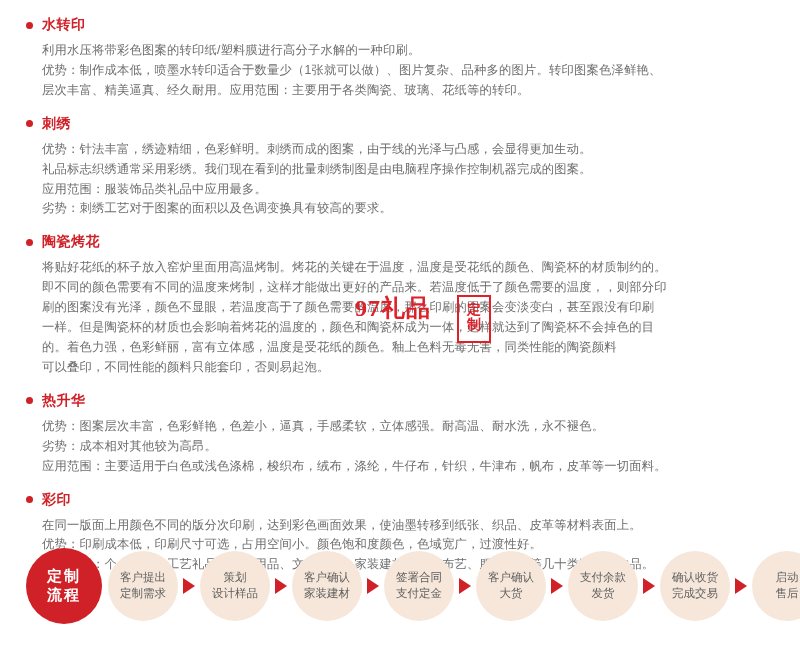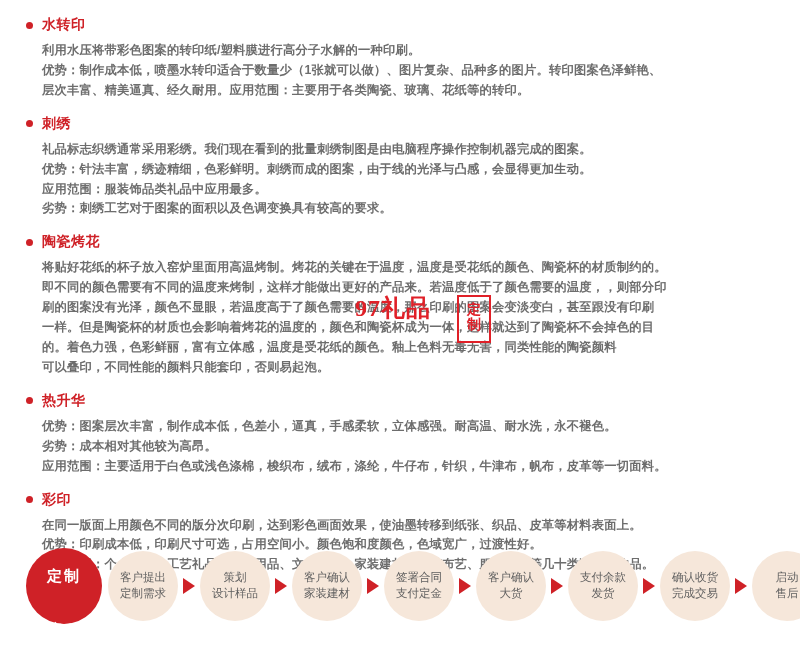--- a/index.html
+++ b/index.html
@@ -40,21 +40,20 @@
     flex: 0 0 auto;
   }
   .sec-title {
     color: #cf2127;
     font-size: 14px;
     font-weight: bold;
     letter-spacing: 0.5px;
   }
   .sec-body {
     padding-left: 16px;
-    font-weight: bold;
   }
   .line {
     line-height: 1.62;
     font-size: 12.3px;
     color: #6d6d6d;
     letter-spacing: 0.2px;
   }
 
   
   .watermark {
@@ -111,21 +110,20 @@
     flex-direction: column;
     align-items: center;
     justify-content: center;
     font-size: 15px;
     font-weight: bold;
     letter-spacing: 2px;
     flex: 0 0 auto;
   }
   .flow-start span {
     line-height: 1.25;
-    margin-top: 35px;
   }
   .flow-step {
     width: 70px;
     height: 70px;
     border-radius: 50%;
     background: #f6e7da;
     color: #5f5f5f;
     display: flex;
     flex-direction: column;
     align-items: center;
@@ -164,22 +162,22 @@
       <div class="line">层次丰富、精美逼真、经久耐用。应用范围：主要用于各类陶瓷、玻璃、花纸等的转印。</div>
     </div>
   </div>
 
   <div class="section">
     <div class="sec-head">
       <span class="bullet"></span>
       <span class="sec-title">刺绣</span>
     </div>
     <div class="sec-body">
+      <div class="line">优势：针法丰富，绣迹精细，色彩鲜明。刺绣而成的图案，由于线的光泽与凸感，会显得更加生动。</div>
       <div class="line">礼品标志织绣通常采用彩绣。我们现在看到的批量刺绣制图是由电脑程序操作控制机器完成的图案。</div>
-      <div class="line">优势：针法丰富，绣迹精细，色彩鲜明。刺绣而成的图案，由于线的光泽与凸感，会显得更加生动。</div>
       <div class="line">应用范围：服装饰品类礼品中应用最多。</div>
       <div class="line">劣势：刺绣工艺对于图案的面积以及色调变换具有较高的要求。</div>
     </div>
   </div>
 
   <div class="section">
     <div class="sec-head">
       <span class="bullet"></span>
       <span class="sec-title">陶瓷烤花</span>
     </div>
@@ -192,21 +190,21 @@
       <div class="line">可以叠印，不同性能的颜料只能套印，否则易起泡。</div>
     </div>
   </div>
 
   <div class="section">
     <div class="sec-head">
       <span class="bullet"></span>
       <span class="sec-title">热升华</span>
     </div>
     <div class="sec-body">
-      <div class="line">优势：图案层次丰富，制作成本低，色差小，逼真，手感柔软，立体感强。耐高温、耐水洗，永不褪色。</div>
+      <div class="line">优势：图案层次丰富，色彩鲜艳，色差小，逼真，手感柔软，立体感强。耐高温、耐水洗，永不褪色。</div>
       <div class="line">劣势：成本相对其他较为高昂。</div>
       <div class="line">应用范围：主要适用于白色或浅色涤棉，梭织布，绒布，涤纶，牛仔布，针织，牛津布，帆布，皮革等一切面料。</div>
     </div>
   </div>
 
   <div class="section">
     <div class="sec-head">
       <span class="bullet"></span>
       <span class="sec-title">彩印</span>
     </div>

